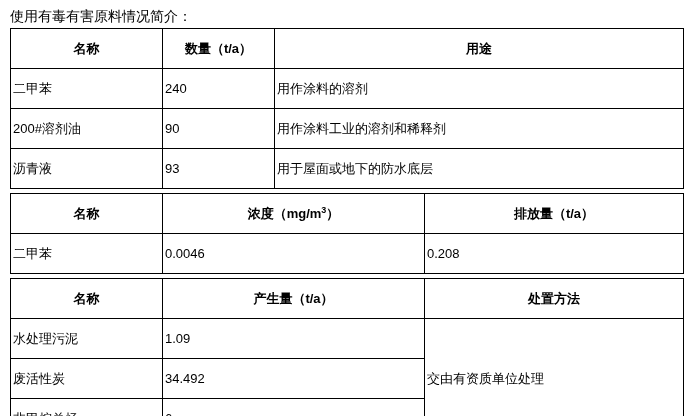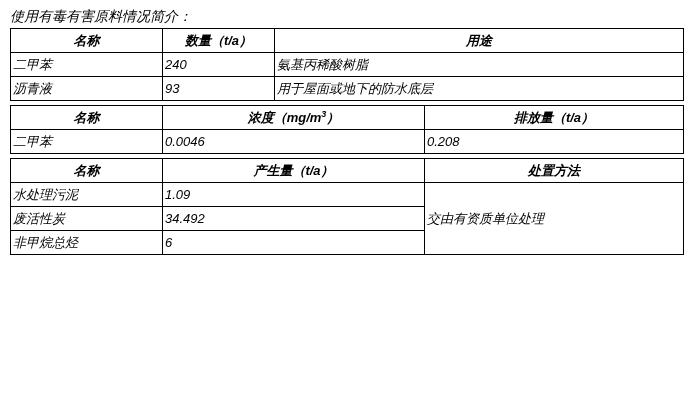--- a/index.html
+++ b/index.html
@@ -12,40 +12,39 @@
     height: 416px;
     font-family: "Liberation Sans", "DejaVu Sans", sans-serif;
     color: #000000;
     overflow: hidden;
   }
   .page {
     width: 642px;
     height: 416px;
     box-sizing: border-box;
     padding: 6px 8px 0 8px;
-    font-style: italic;
   }
   .section-title {
     font-size: 14px;
     line-height: 20px;
     margin: 0 0 2px 2px;
     white-space: nowrap;
   }
   table.doc {
     border-collapse: collapse;
     table-layout: fixed;
     margin: 0 0 4px 2px;
     background: #fff;
   }
   table.doc th, table.doc td {
     border: 1px solid #000000;
     font-size: 13px;
     font-weight: normal;
     vertical-align: middle;
-    padding: 0 2px;
+    padding: 8px 2px;
     height: 23px;
     line-height: 23px;
     white-space: nowrap;
     overflow: hidden;
   }
   table.doc th {
     font-weight: bold;
   }
   
   .t1 { width: 673px; }
@@ -84,21 +83,26 @@
       <tr>
         <th>名称</th>
         <th>数量（t/a）</th>
         <th>用途</th>
       </tr>
     </thead>
     <tbody>
       <tr>
         <td>二甲苯</td>
         <td>240</td>
-        <td>氨基丙稀酸树脂</td>
+        <td>用作涂料的溶剂</td>
+      </tr>
+      <tr>
+        <td>200#溶剂油</td>
+        <td>90</td>
+        <td>用作涂料工业的溶剂和稀释剂</td>
       </tr>
       <tr>
         <td>沥青液</td>
         <td>93</td>
         <td>用于屋面或地下的防水底层</td>
       </tr>
     </tbody>
   </table>
 
   <table class="doc t2">

